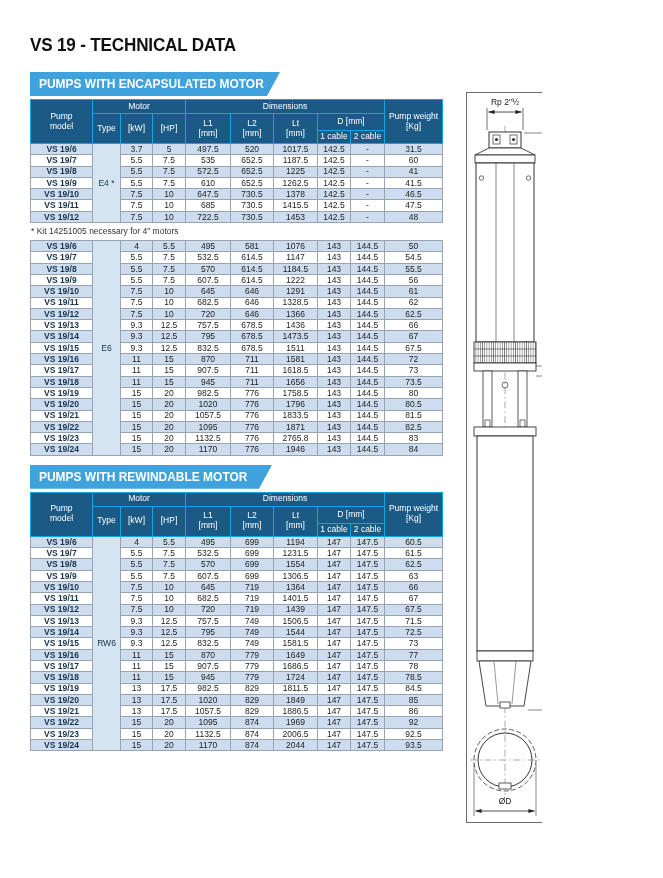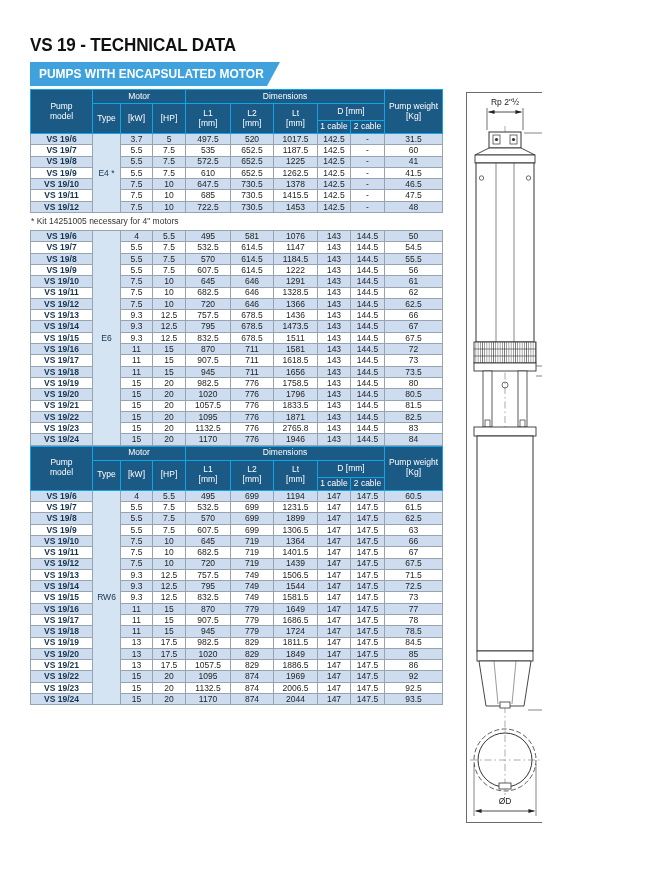--- a/index.html
+++ b/index.html
@@ -6,21 +6,21 @@
   html,body { background:#fff; }
   body { font-family:"Liberation Sans", sans-serif; color:#222; }
   .page { position:relative; width:542px; height:878px; background:#fff; overflow:hidden; }
 
   .page-title {
     position:absolute; left:30px; top:34px;
     font-size:19px; font-weight:700; letter-spacing:-0.2px; color:#111;
     transform:scaleX(.9); transform-origin:0 50%; white-space:nowrap;
   }
 
-  .left-col { position:absolute; left:30px; top:62px; width:412px; }
+  .left-col { position:absolute; left:30px; top:72px; width:412px; }
 
   .banner {
     height:24px; line-height:24px; background:var(--banner-blue);
     color:#fff; font-weight:700; font-size:13px; padding-left:9px;
     clip-path:polygon(0 0, 100% 0, calc(100% - 13px) 100%, 0 100%);
     white-space:nowrap;
   }
   .banner span { display:inline-block; transform:scaleX(.92); transform-origin:0 50%; }
   .banner.b1 { width:250px; margin-bottom:3px; }
   .banner.b2 { width:242px; margin-top:9px; margin-bottom:3px; }
@@ -402,20 +402,23 @@
             <td>1170</td>
             <td>776</td>
             <td>1946</td>
             <td>143</td>
             <td>144.5</td>
             <td>84</td>
           </tr>
         </tbody>
     </table>
 
+    <div class="banner b2">
+      <span>PUMPS WITH REWINDABLE MOTOR</span>
+    </div>
 
     <table>
       <colgroup>
         <col style="width:62px">
           <col style="width:28px">
           <col style="width:32px">
           <col style="width:33px">
         <col style="width:45px">
           <col style="width:43px">
           <col style="width:44px">
@@ -472,21 +475,21 @@
             <td>147</td>
             <td>147.5</td>
             <td>61.5</td>
           </tr>
           <tr class="blue">
             <td class="model">VS 19/8</td>
             <td>5.5</td>
             <td>7.5</td>
             <td>570</td>
             <td>699</td>
-            <td>1899</td>
+            <td>1554</td>
             <td>147</td>
             <td>147.5</td>
             <td>62.5</td>
           </tr>
           <tr>
             <td class="model">VS 19/9</td>
             <td>5.5</td>
             <td>7.5</td>
             <td>607.5</td>
             <td>699</td>

